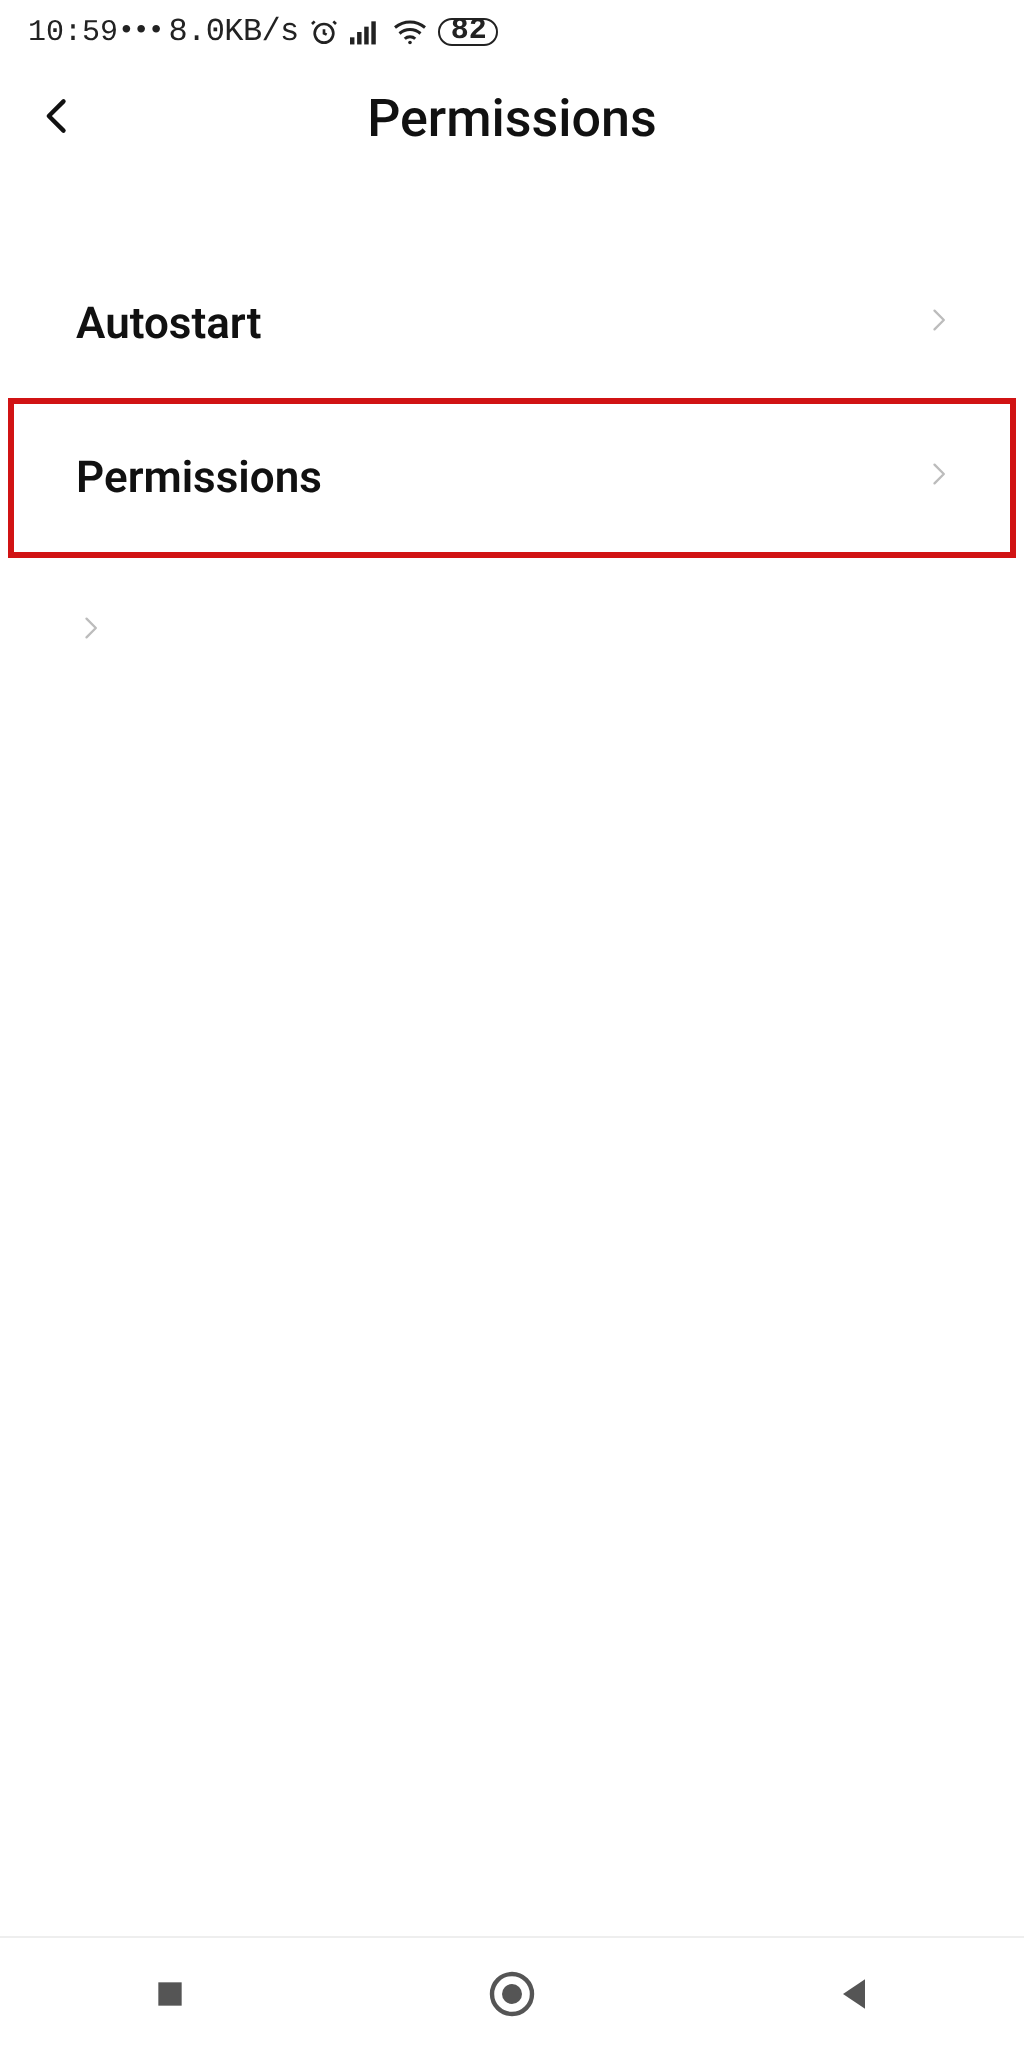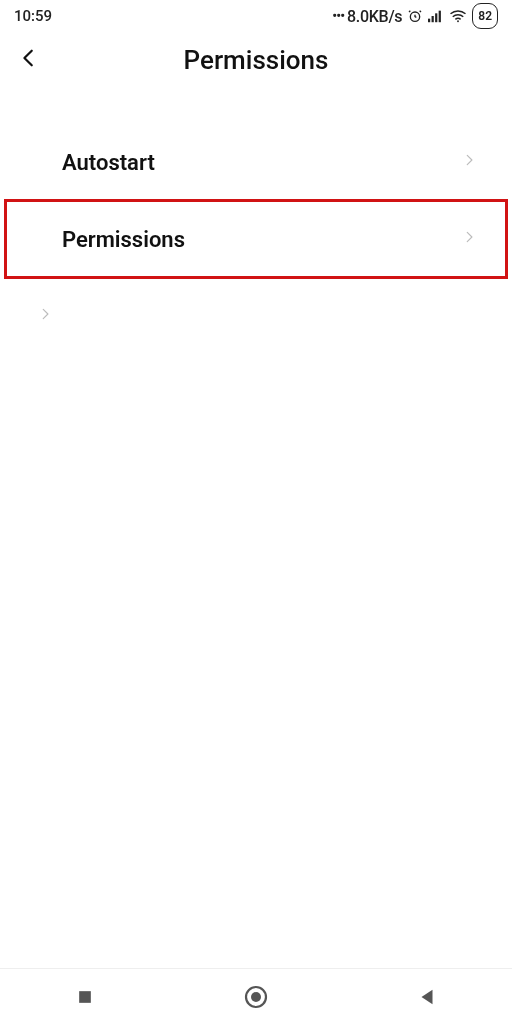--- a/index.html
+++ b/index.html
@@ -8,41 +8,41 @@
       height: 1024px;
       font-family: -apple-system, BlinkMacSystemFont, "Segoe UI", Roboto, sans-serif;
       background: #ffffff;
       color: #000000;
       overflow: hidden;
       position: relative;
     }
     .status-bar {
       height: 32px;
       display: flex;
-      justify-content: space-between;
       align-items: center;
       padding: 0 14px;
       font-size: 15px;
       font-weight: 500;
       color: #222;
+      font-family: Liberation Mono, monospace;
     }
     .status-left { display: flex; align-items: center; }
     .status-right { display: flex; align-items: center; gap: 5px; }
     .status-right .netspeed { font-size: 16px; letter-spacing: -0.3px; }
     .status-right .dots { font-size: 14px; letter-spacing: -1px; margin-right: -2px; }
     .status-right svg { display: block; }
     .battery-wrap { display: flex; align-items: center; }
     .battery-capsule {
       border: 1.4px solid #222;
       border-radius: 9px;
       padding: 0 5px;
-      font-size: 12px;
+      font-size: 15px;
       font-weight: 600;
       line-height: 14px;
-      height: 26px;
+      height: 14px;
       display: flex;
       align-items: center;
     }
     .header {
       height: 56px;
       position: relative;
       display: flex;
       align-items: center;
     }
     .back-btn {
@@ -71,21 +71,20 @@
     }
     .list-item.highlighted {
       border: 3px solid #d11314;
       margin: -3px 4px -3px 4px;
       padding: 0 29px 0 31px;
     }
     .list-label {
       font-size: 22px;
       font-weight: 600;
       color: #111;
-      margin-left: 24px;
     }
     .chevron {
       color: #bcbcbc;
     }
     .nav-bar {
       position: absolute;
       bottom: 0;
       left: 0;
       right: 0;
       height: 56px;

